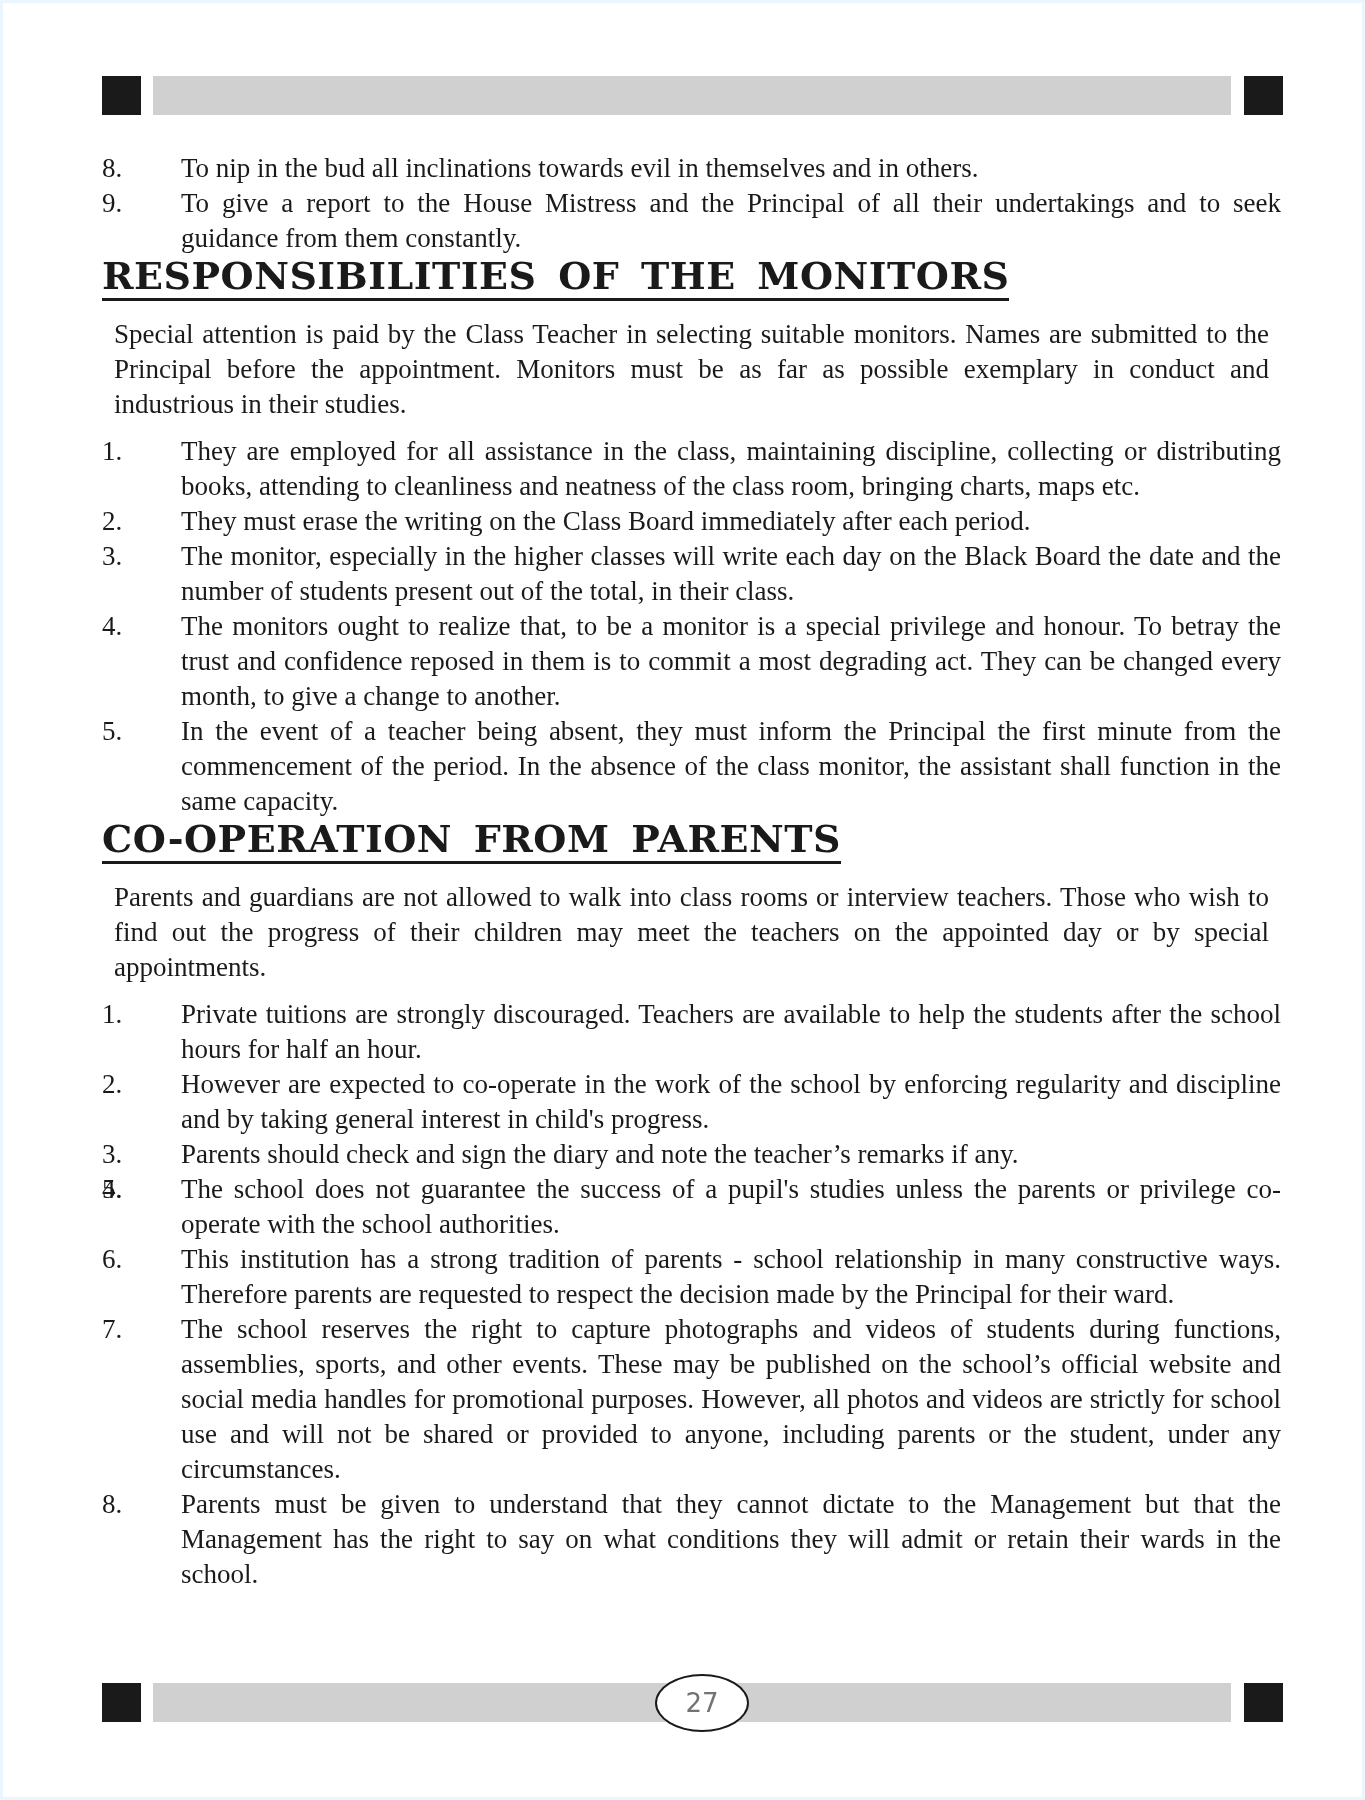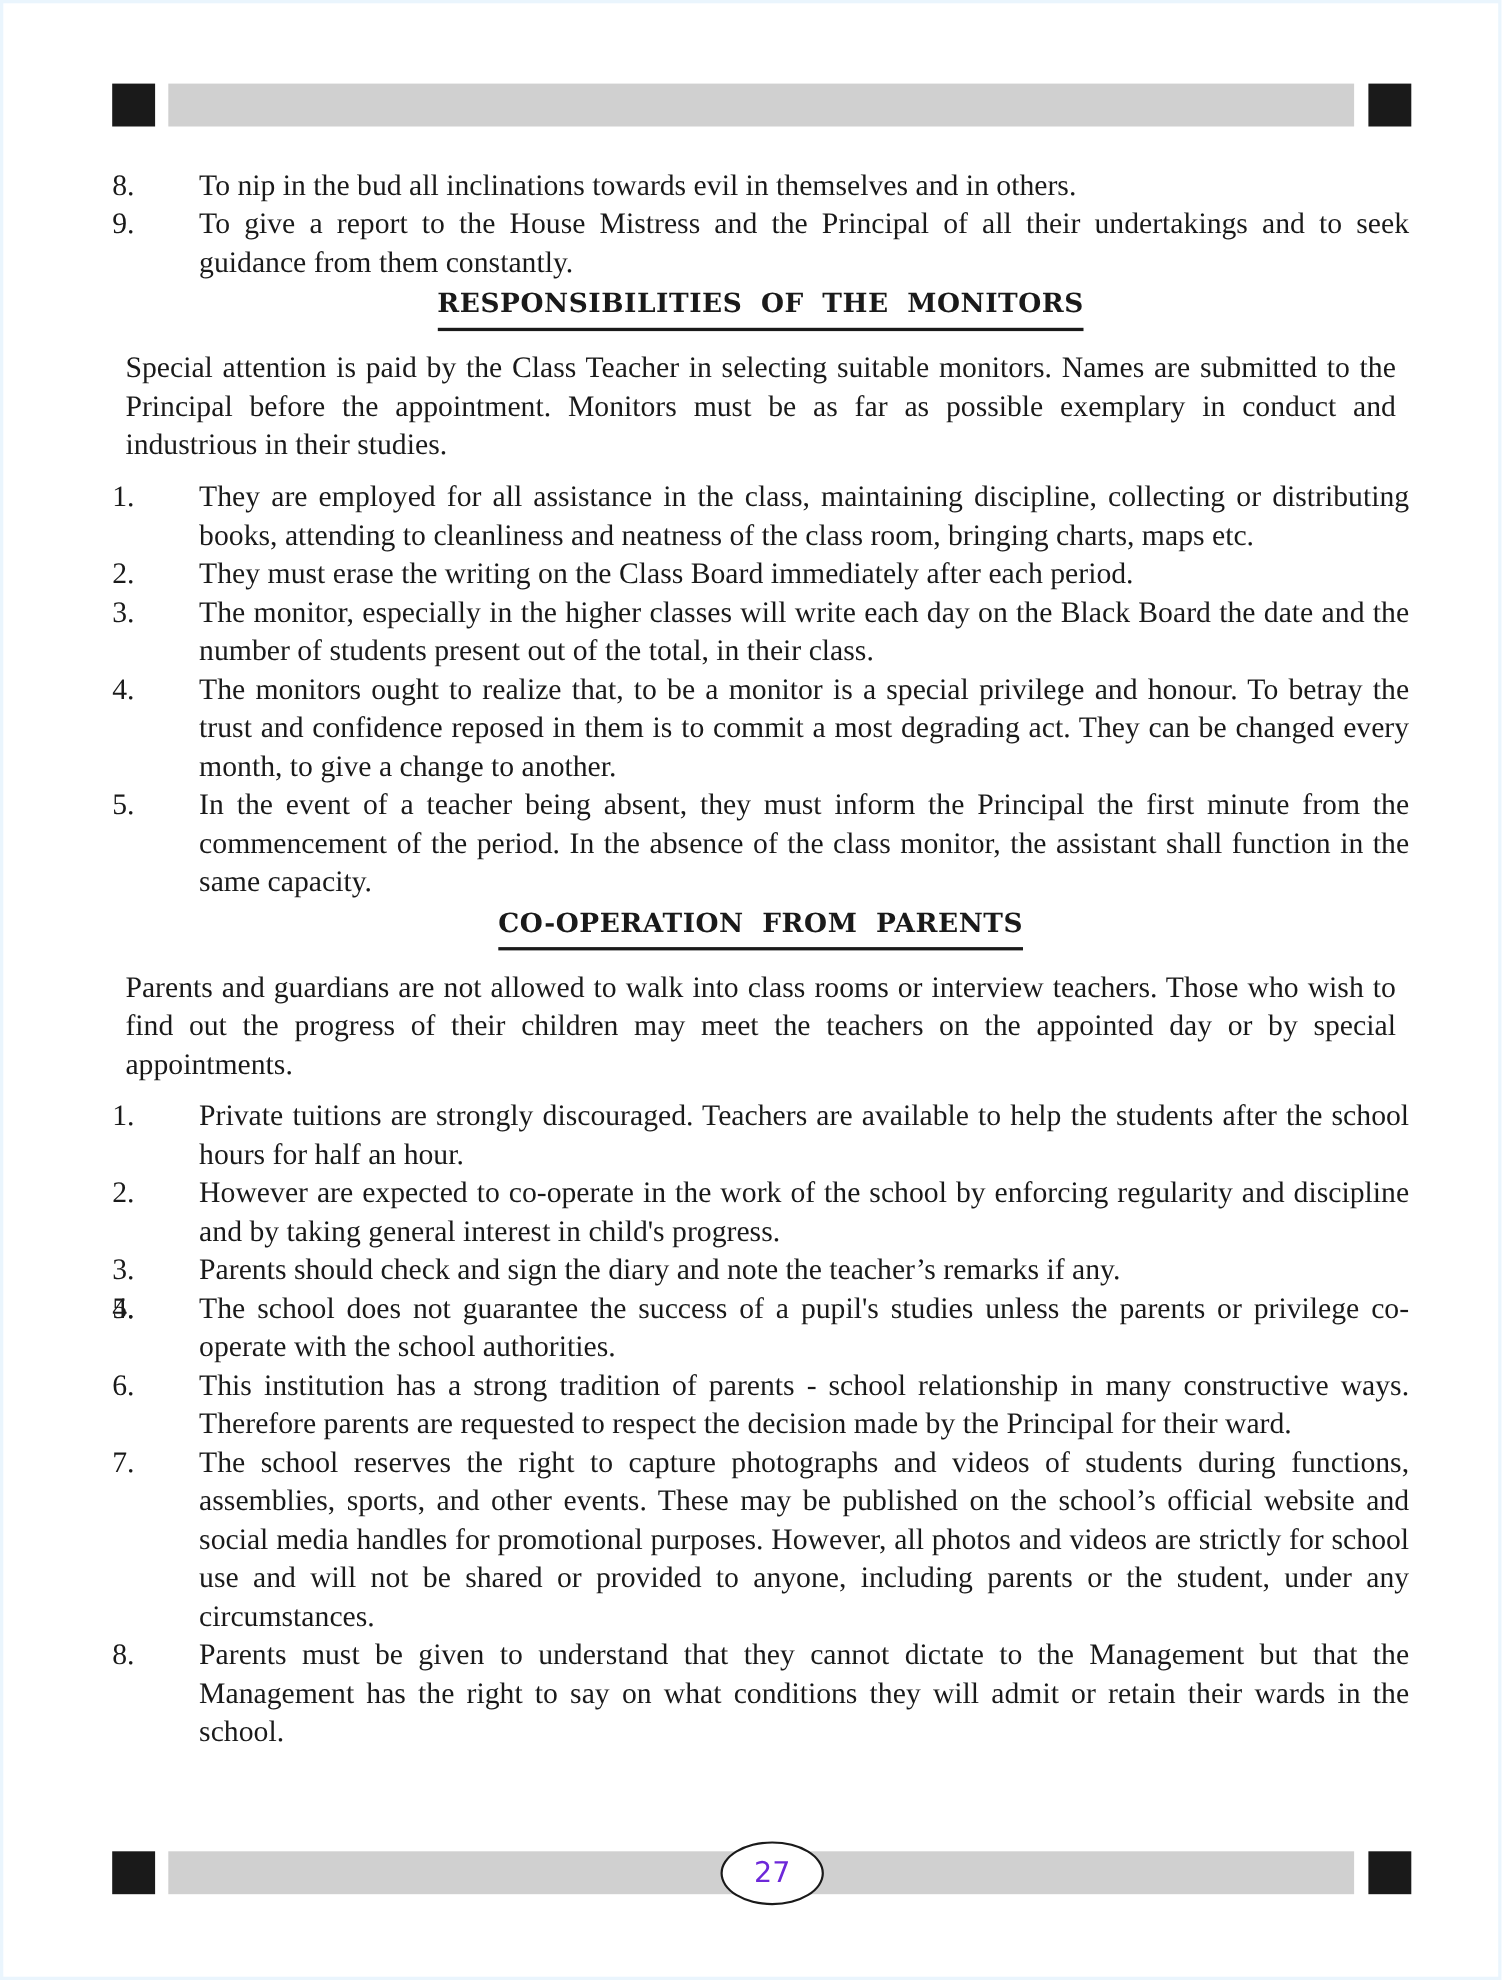--- a/index.html
+++ b/index.html
@@ -47,21 +47,21 @@
     left: 652px; top: 1671px;
     width: 90px; height: 54px;
     border: 2.5px solid #1a1a1a;
     border-radius: 50%;
     background: #ffffff;
     box-sizing: content-box;
     font-family: "DejaVu Sans", "Liberation Sans", sans-serif;
     font-size: 26px;
     line-height: 54px;
     text-align: center;
-    color: #6d28d9;
+    color: #737373;
   }
 
   
   .content {
     position: absolute;
     left: 99px;
     top: 148px;
     width: 1179px;
   }
   .line-block {
@@ -80,24 +80,24 @@
     position: relative;
     padding-left: 79px;
     text-align: justify;
     text-align-last: left;
   }
   .list-num {
     position: absolute;
     left: 0; top: 0;
   }
   .heading {
-    text-align: center;
+    text-align: left;
     font-family: "DejaVu Serif", "Liberation Serif", serif;
     font-weight: bold;
-    font-size: 24px;
+    font-size: 38px;
     line-height: 36px;
     letter-spacing: 0.5px;
     word-spacing: 8px;
     margin: 2px 0 0 0;
     height: 47px;
   }
   .heading span {
     display: inline-block;
     border-bottom: 3px solid #1a1a1a;
     padding-bottom: 4px;

